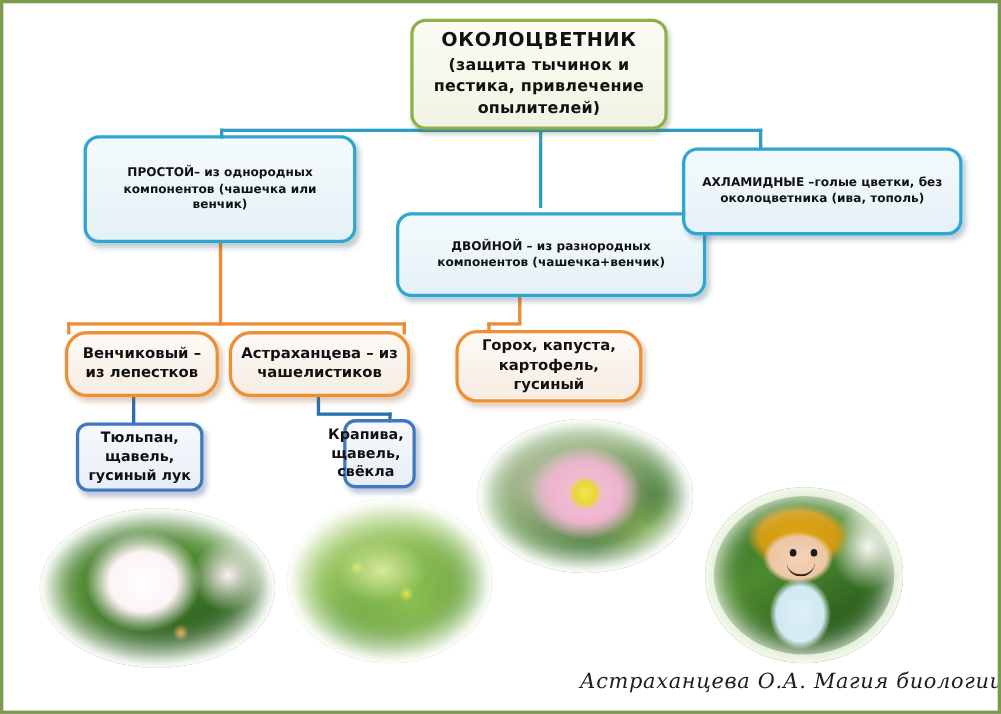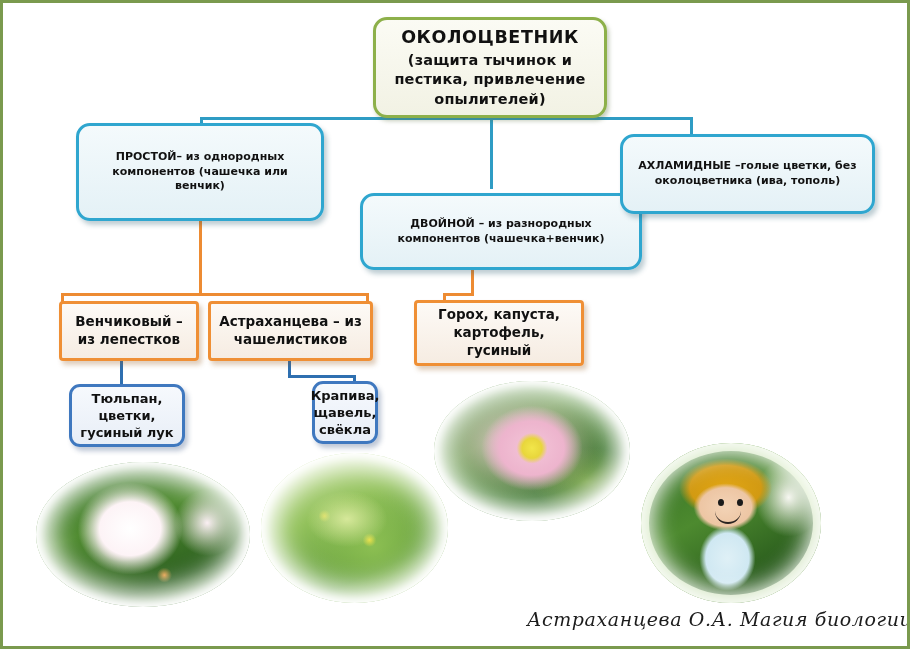--- a/index.html
+++ b/index.html
@@ -29,21 +29,21 @@
   .conn.orange { background: #ed8b32; }
   .conn.blue   { background: #2e6fb0; }
   .conn.teal   { background: #2f9cc4; }
 
   
   .box {
     position: absolute;
     box-sizing: border-box;
     display: flex;
     align-items: center;
-    justify-content: center;
+    justify-content: flex-end;
     text-align: center;
     border-radius: 14px;
     font-family: "DejaVu Sans", sans-serif;
     color: #111111;
     line-height: 1.32;
     z-index: 5;
   }
   .box .txt { display: block; padding: 2px 8px; }
 
   
@@ -69,21 +69,21 @@
     border: 3px solid #2fa6cf;
     box-shadow: 3px 4px 5px rgba(40,90,110,0.30);
     font-size: 11px;
     font-weight: 700;
   }
 
   
   .box-orange {
     background: linear-gradient(180deg, #fdfaf6 0%, #f6ece2 100%);
     border: 3px solid #ef8f35;
-    border-radius: 4px;
+    border-radius: 20px;
     box-shadow: 3px 4px 5px rgba(150,90,30,0.30);
     font-size: 13.5px;
     font-weight: 700;
   }
 
   
   .box-blue {
     background: linear-gradient(180deg, #f6f9fd 0%, #e8eef7 100%);
     border: 3px solid #3f78bf;
     border-radius: 11px;
@@ -265,21 +265,21 @@
 
   <div class="box box-orange" style="left:205px; top:298px; width:165px; height:60px;">
     <span class="txt">Астраханцева – из чашелистиков</span>
   </div>
 
   <div class="box box-orange" style="left:411px; top:297px; width:170px; height:66px;">
     <span class="txt">Горох, капуста, картофель, гусиный</span>
   </div>
 
   <div class="box box-blue" style="left:66px; top:381px; width:116px; height:63px;">
-    <span class="txt">Тюльпан, цветки, гусиный лук</span>
+    <span class="txt">Тюльпан, щавель, гусиный лук</span>
   </div>
 
   <div class="box box-blue" style="left:309px; top:378px; width:66px; height:63px;">
     <span class="txt">Крапива, щавель, свёкла</span>
   </div>
 
 
   <div class="photo" style="left:431px; top:378px; width:196px; height:140px;">
     <div class="img img-rose"></div>
     <div class="vig vig-white"></div>

